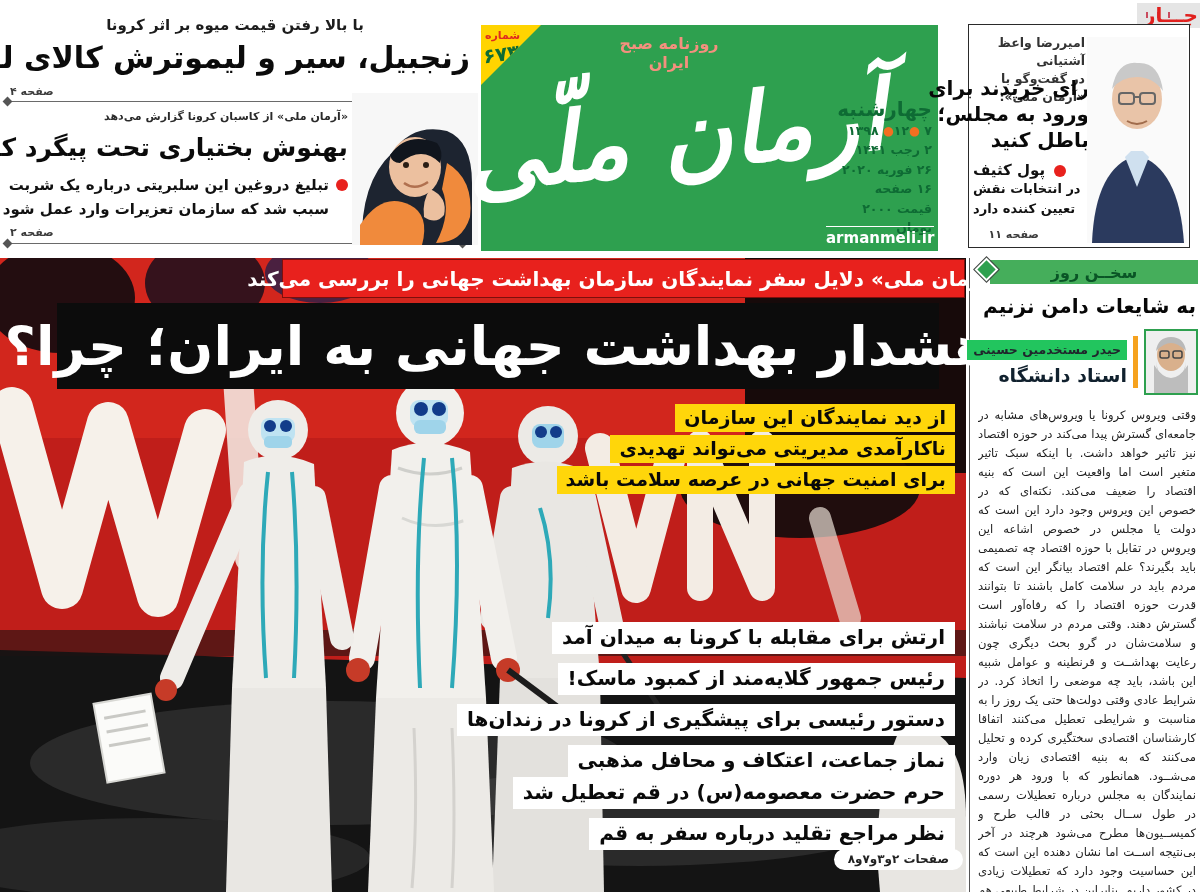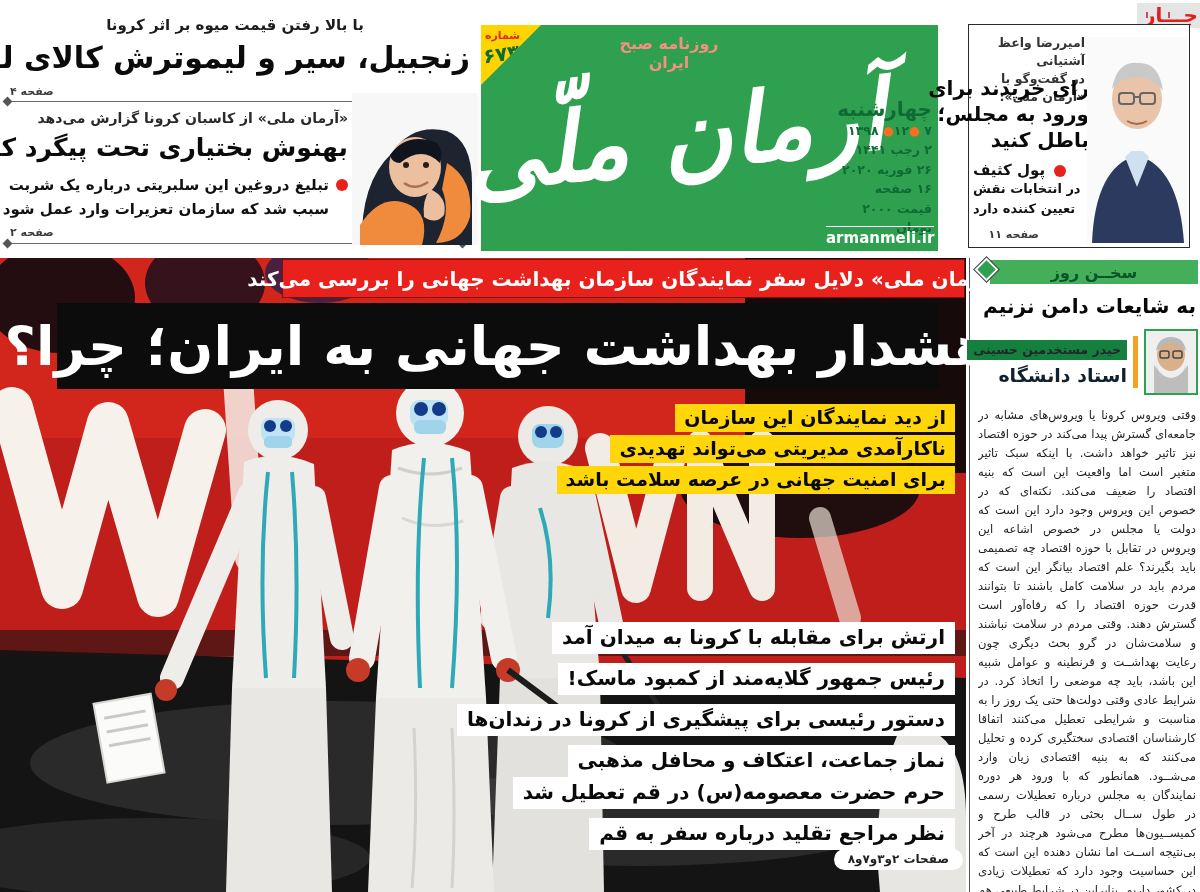--- a/index.html
+++ b/index.html
@@ -10,21 +10,21 @@
     background:#ffffff; overflow:hidden; direction:rtl;
   }
   .abs { position:absolute; }
 
   
   .tl-kicker1 { top:16px; left:0; width:470px; text-align:center; font-size:15px; font-weight:700; color:#1c1c1c; }
   .tl-head1 { top:40px; left:0; width:470px; text-align:center; font-size:30px; font-weight:900; color:#0b0b0b; white-space:nowrap; }
   .pageref { font-size:11px; font-weight:700; color:#3c3c3c; }
   .divider { height:0; border-top:1px solid #6a6a6a; }
   .divider .dia { position:absolute; top:-4px; width:7px; height:7px; background:#555; transform:rotate(45deg); }
-  .tl-kicker2 { top:110px; left:12px; width:336px; text-align:right; font-size:14px; font-weight:700; color:#2a2a2a; }
+  .tl-kicker2 { top:110px; left:12px; width:336px; text-align:right; font-size:11px; font-weight:700; color:#2a2a2a; }
   .tl-head2 { top:133px; left:12px; width:336px; text-align:right; font-size:25px; font-weight:900; color:#0b0b0b; white-space:nowrap; }
   .bullet-row { display:flex; flex-direction:row; align-items:center; gap:7px; direction:rtl; }
   .red-dot { width:12px; height:12px; border-radius:50%; background:#e8211d; flex:0 0 auto; }
   .b-text { font-size:15px; font-weight:700; color:#111; white-space:nowrap; }
 
   
   .masthead { left:481px; top:25px; width:457px; height:226px; background:#2ea04f; overflow:visible; }
   .issue-tri { position:absolute; left:0; top:0; width:60px; height:60px;
     background:#ffd400; clip-path:polygon(0 0,100% 0,0 100%);padding-left:31px; }
   .issue-tri .lbl { position:absolute; top:4px; left:4px; font-size:11px; font-weight:700; color:#e02a1e; }
@@ -79,21 +79,21 @@
      display:flex; align-items:center; justify-content:center;
      color:#0a5526; font-size:16px; font-weight:900; }
   .col-dia { position:absolute; top:3px; left:2px; width:17px; height:17px; background:#2ea04f;
      border:2px solid #ffffff; outline:1px solid #444; transform:rotate(45deg); }
   .col-title { position:absolute; top:36px; right:2px; left:0; text-align:right; font-size:20px; font-weight:900; color:#070707; }
   .author-row { position:absolute; top:68px; right:0; left:0; height:72px;
      display:flex; flex-direction:row; justify-content:flex-start; align-items:center; gap:6px; direction:rtl; }
   .a-photo { width:54px; height:66px; border:2px solid #2ea04f; background:#eee; flex:0 0 auto; }
   .a-bar { width:5px; height:52px; background:#f6a21e; flex:0 0 auto; }
   .a-meta { text-align:right; }
-  .a-name { display:inline-block; background:#15803d; color:#20262c; font-size:12.5px; font-weight:900; padding:2px 6px 3px; white-space:nowrap; }
+  .a-name { display:inline-block; background:#22c55e; color:#20262c; font-size:12.5px; font-weight:900; padding:2px 6px 3px; white-space:nowrap; }
   .a-role { font-size:19px; font-weight:700; color:#11212e; margin-top:4px; }
   .col-body { position:absolute; top:148px; right:2px; left:2px; bottom:0; overflow:hidden;
      font-size:11.6px; line-height:1.64; text-align:justify; color:#1f1f1f; direction:rtl; }
 </style>
 </head>
 <body>
 
 <div class="page">
 
   <div class="abs tl-kicker1">با بالا رفتن قیمت میوه بر اثر کرونا</div>

